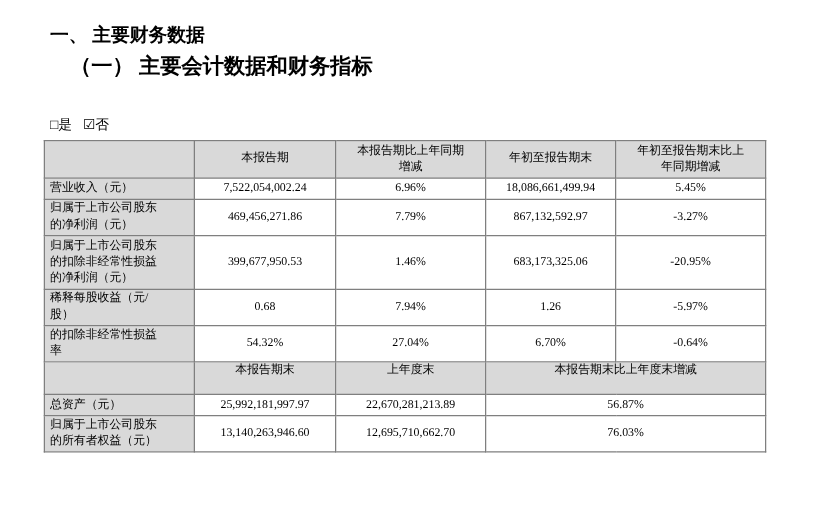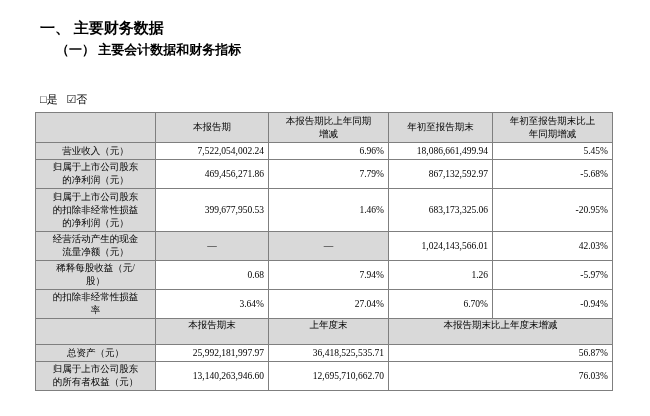--- a/index.html
+++ b/index.html
@@ -12,21 +12,21 @@
     overflow: hidden;
   }
   .doc { position: relative; width: 650px; height: 416px; }
 
   .title1 {
     position: absolute; left: 40px; top: 7px;
     font-size: 15px; font-weight: bold; margin-top: 12px;
   }
   .title2 {
     position: absolute; left: 56px; top: 41px;
-    font-size: 13px; font-weight: bold;
+    font-size: 17px; font-weight: bold;
   }
   .note {
     position: absolute; left: 40px; top: 74px;
     font-size: 11px;
     margin-top: 38px;
   }
   .checkline {
     position: absolute; left: 40px; top: 92px;
     font-size: 11px;
   }
@@ -42,22 +42,22 @@
   }
   table.fin th, table.fin td {
     border: 1px solid #7f7f7f;
     padding: 1px 4px;
     vertical-align: middle;
     font-weight: normal;
     overflow: hidden;
   }
   .shade { background: #d9d9d9; }
   th.hdr { text-align: center; white-space: pre-line; }
-  td.lbl { text-align: center; white-space: pre-line; padding-left: 21px; }
-  td.num { text-align: right; padding-right: 7px; }
+  td.lbl { text-align: left; white-space: pre-line; padding-left: 21px; }
+  td.num { text-align: center; padding-right: 7px; }
   td.dash { text-align: center; }
 
   tr.rh-head { height: 30px; }
   tr.rh-1 { height: 17px; }
   tr.rh-2 { height: 28px; }
   tr.rh-3 { height: 43px; }
   tr.rh-h2 { height: 16px; }
   tr.rh-h2 th { padding-top: 0; padding-bottom: 12px; }
 </style>
 </head>
@@ -101,72 +101,64 @@
       <td class="num">18,086,661,499.94</td>
       <td class="num">5.45%</td>
     </tr>
 
     <tr class="rh-2">
       <td class="lbl shade">归属于上市公司股东
 的净利润（元）</td>
       <td class="num">469,456,271.86</td>
       <td class="num">7.79%</td>
       <td class="num">867,132,592.97</td>
-      <td class="num">-5.68%</td>
+      <td class="num">-3.27%</td>
     </tr>
 
     <tr class="rh-3">
       <td class="lbl shade">归属于上市公司股东
 的扣除非经常性损益
 的净利润（元）</td>
       <td class="num">399,677,950.53</td>
       <td class="num">1.46%</td>
       <td class="num">683,173,325.06</td>
       <td class="num">-20.95%</td>
     </tr>
 
-    <tr class="rh-2">
-      <td class="lbl shade">经营活动产生的现金
-流量净额（元）</td>
-      <td class="dash shade">—</td>
-      <td class="dash shade">—</td>
-      <td class="num">1,024,143,566.01</td>
-      <td class="num">42.03%</td>
-    </tr>
 
 
     <tr class="rh-2">
       <td class="lbl shade">稀释每股收益（元/
 股）</td>
       <td class="num">0.68</td>
       <td class="num">7.94%</td>
       <td class="num">1.26</td>
       <td class="num">-5.97%</td>
     </tr>
 
     <tr class="rh-2">
       <td class="lbl shade">的扣除非经常性损益
 率</td>
-      <td class="num">3.64%</td>
+      <td class="num">54.32%</td>
       <td class="num">27.04%</td>
       <td class="num">6.70%</td>
-      <td class="num">-0.94%</td>
+      <td class="num">-0.64%</td>
     </tr>
 
     <tr class="rh-h2">
       <th class="hdr shade"></th>
       <th class="hdr shade">本报告期末</th>
       <th class="hdr shade">上年度末</th>
       <th class="hdr shade" colspan="2">本报告期末比上年度末增减</th>
     </tr>
 
     <tr class="rh-1">
       <td class="lbl shade">总资产（元）</td>
       <td class="num">25,992,181,997.97</td>
-      <td class="num">36,418,525,535.71</td>
+      <td class="num">22,670,281,213.89</td>
       <td class="num" colspan="2">56.87%</td>
     </tr>
 
     <tr class="rh-2">
       <td class="lbl shade">归属于上市公司股东
 的所有者权益（元）</td>
       <td class="num">13,140,263,946.60</td>
       <td class="num">12,695,710,662.70</td>
       <td class="num" colspan="2">76.03%</td>
     </tr>

